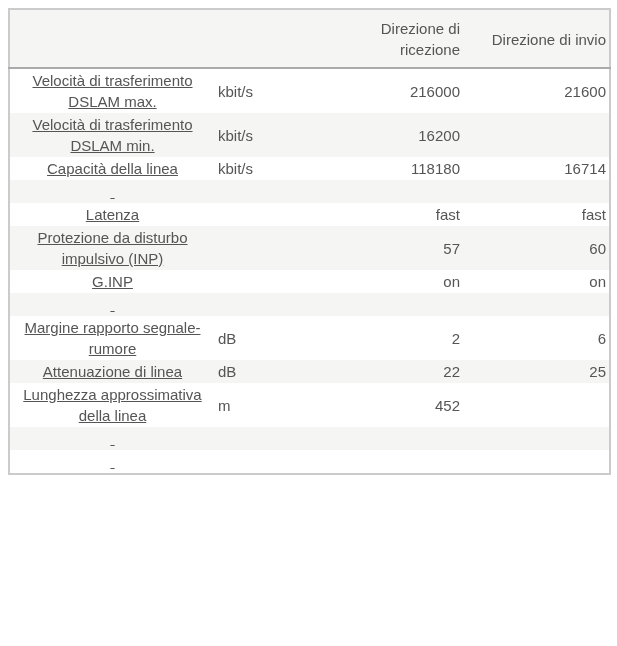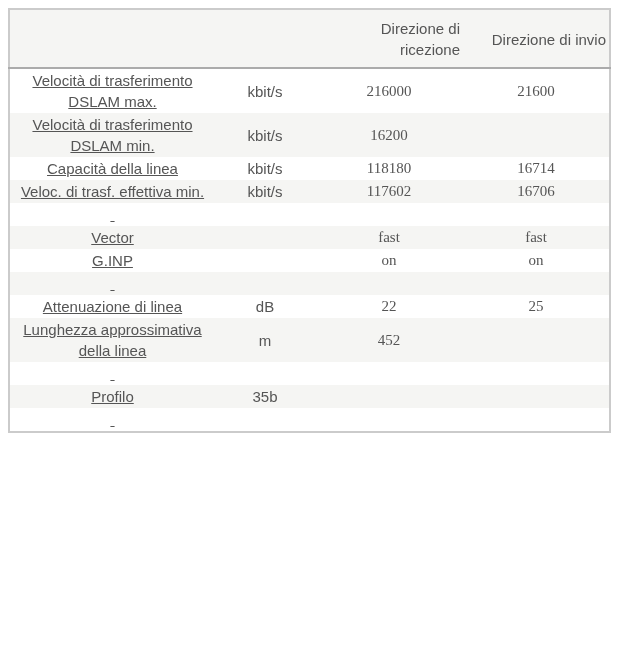--- a/index.html
+++ b/index.html
@@ -37,22 +37,22 @@
     line-height: 1.4;
   }
   tbody td {
     padding: 1px 3px;
     line-height: 1.4;
     vertical-align: middle;
     overflow: hidden;
   }
   tbody tr:nth-child(even) { background: var(--stripe-bg, #f5f5f3); }
   td.label { text-align: center; text-decoration: underline; }
-  td.unit  { text-align: center; }
-  td.rx, td.tx { text-align: center; font-family: Liberation Serif, serif; }
+  td.unit  { text-align: left; }
+  td.rx, td.tx { text-align: right; }
 </style>
 </head>
 <body>
 
 <div class="page">
   <table class="dsl-table">
     <colgroup>
       <col class="c-label">
         <col class="c-unit">
         <col class="c-rx">
@@ -79,74 +79,74 @@
           <td class="rx">16200</td>
           <td class="tx">&nbsp;</td>
         </tr>
         <tr>
           <td class="label">Capacità della linea</td>
           <td class="unit">kbit/s</td>
           <td class="rx">118180</td>
           <td class="tx">16714</td>
         </tr>
         <tr>
-          <td class="label">Veloc. di trasf. effettiva min.</td>
-          <td class="unit">kbit/s</td>
-          <td class="rx">117602</td>
-          <td class="tx">16706</td>
-        </tr>
-        <tr>
           <td class="label">&nbsp;</td>
           <td class="unit">&nbsp;</td>
           <td class="rx">&nbsp;</td>
           <td class="tx">&nbsp;</td>
         </tr>
         <tr>
-          <td class="label">Vector</td>
+          <td class="label">Latenza</td>
           <td class="unit">&nbsp;</td>
           <td class="rx">fast</td>
           <td class="tx">fast</td>
+        </tr>
+        <tr>
+          <td class="label">Protezione da disturbo impulsivo (INP)</td>
+          <td class="unit">&nbsp;</td>
+          <td class="rx">57</td>
+          <td class="tx">60</td>
         </tr>
         <tr>
           <td class="label">G.INP</td>
           <td class="unit">&nbsp;</td>
           <td class="rx">on</td>
           <td class="tx">on</td>
         </tr>
         <tr>
           <td class="label">&nbsp;</td>
           <td class="unit">&nbsp;</td>
           <td class="rx">&nbsp;</td>
           <td class="tx">&nbsp;</td>
+        </tr>
+        <tr>
+          <td class="label">Margine rapporto segnale-rumore</td>
+          <td class="unit">dB</td>
+          <td class="rx">2</td>
+          <td class="tx">6</td>
         </tr>
         <tr>
           <td class="label">Attenuazione di linea</td>
           <td class="unit">dB</td>
           <td class="rx">22</td>
           <td class="tx">25</td>
         </tr>
         <tr>
           <td class="label">Lunghezza approssimativa della linea</td>
           <td class="unit">m</td>
           <td class="rx">452</td>
           <td class="tx">&nbsp;</td>
         </tr>
         <tr>
           <td class="label">&nbsp;</td>
           <td class="unit">&nbsp;</td>
           <td class="rx">&nbsp;</td>
           <td class="tx">&nbsp;</td>
         </tr>
         <tr>
-          <td class="label">Profilo</td>
-          <td class="unit">35b</td>
-          <td class="rx">&nbsp;</td>
-          <td class="tx">&nbsp;</td>
-        </tr>
-        <tr>
           <td class="label">&nbsp;</td>
           <td class="unit">&nbsp;</td>
           <td class="rx">&nbsp;</td>
           <td class="tx">&nbsp;</td>
         </tr>
       </tbody>
   </table>
 </div>
 
 </body></html>

